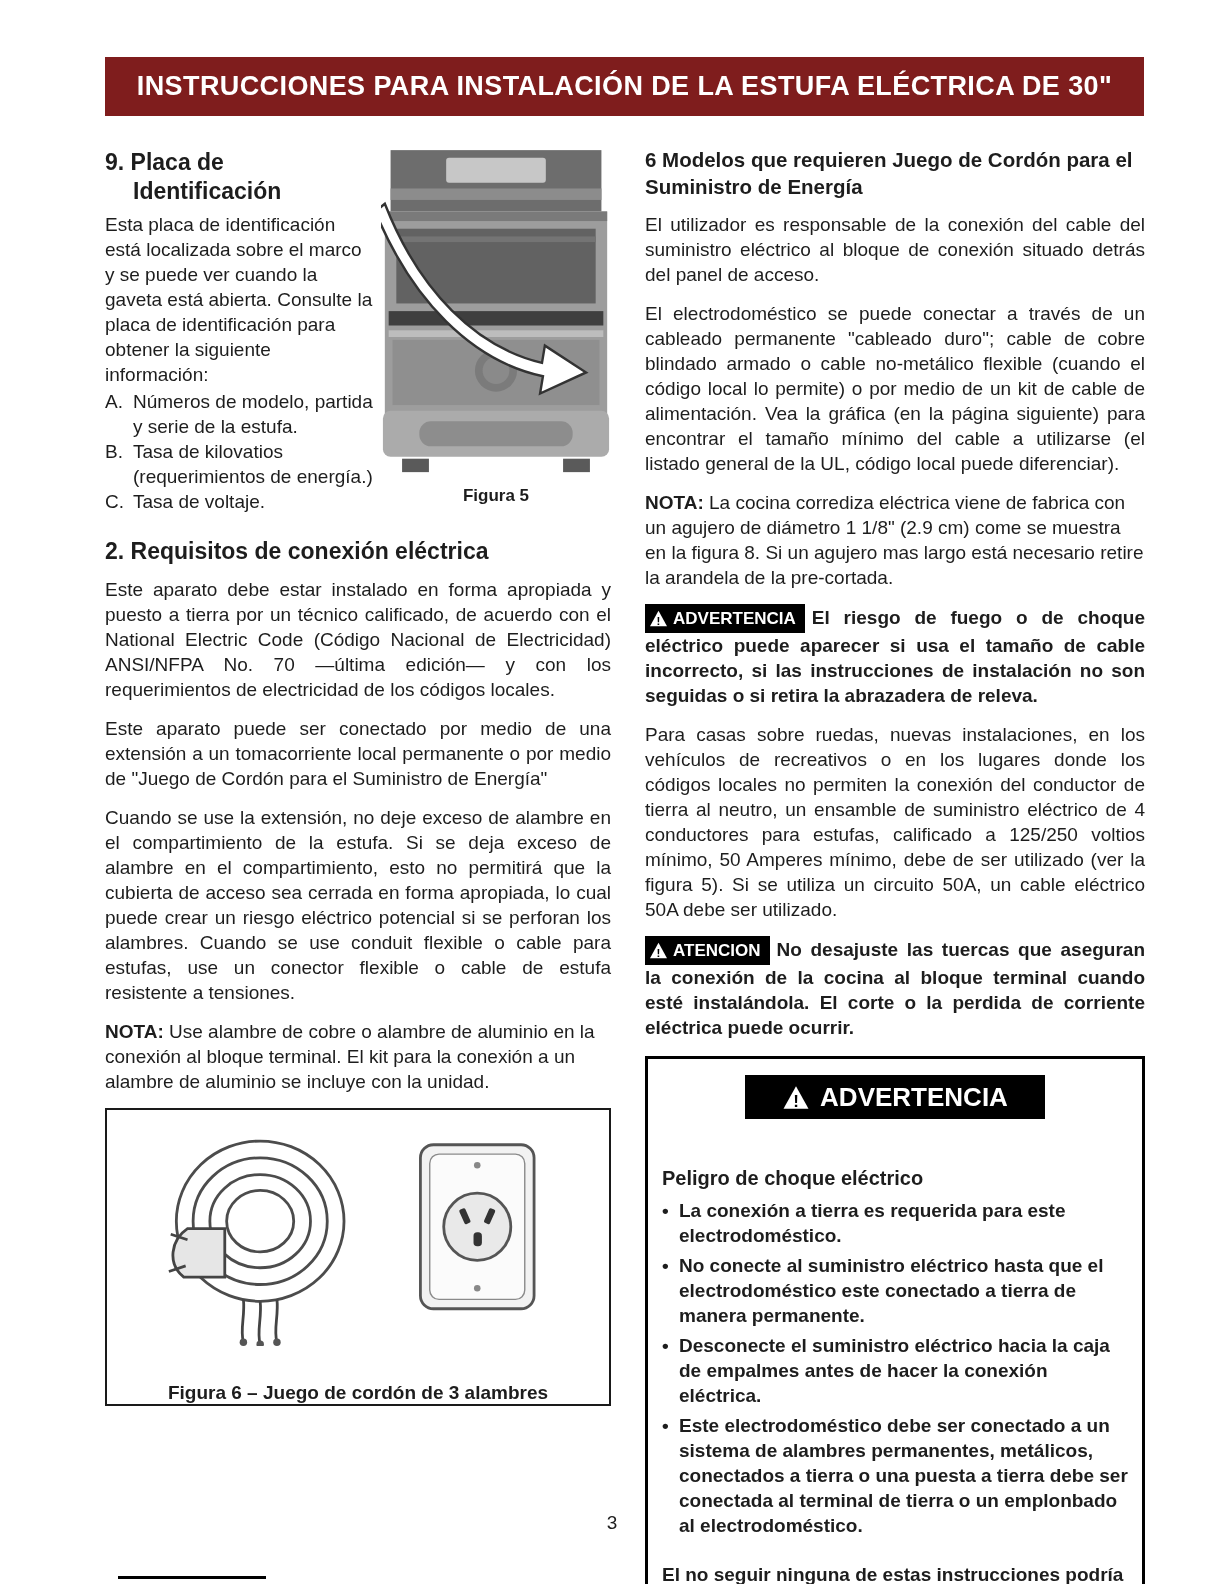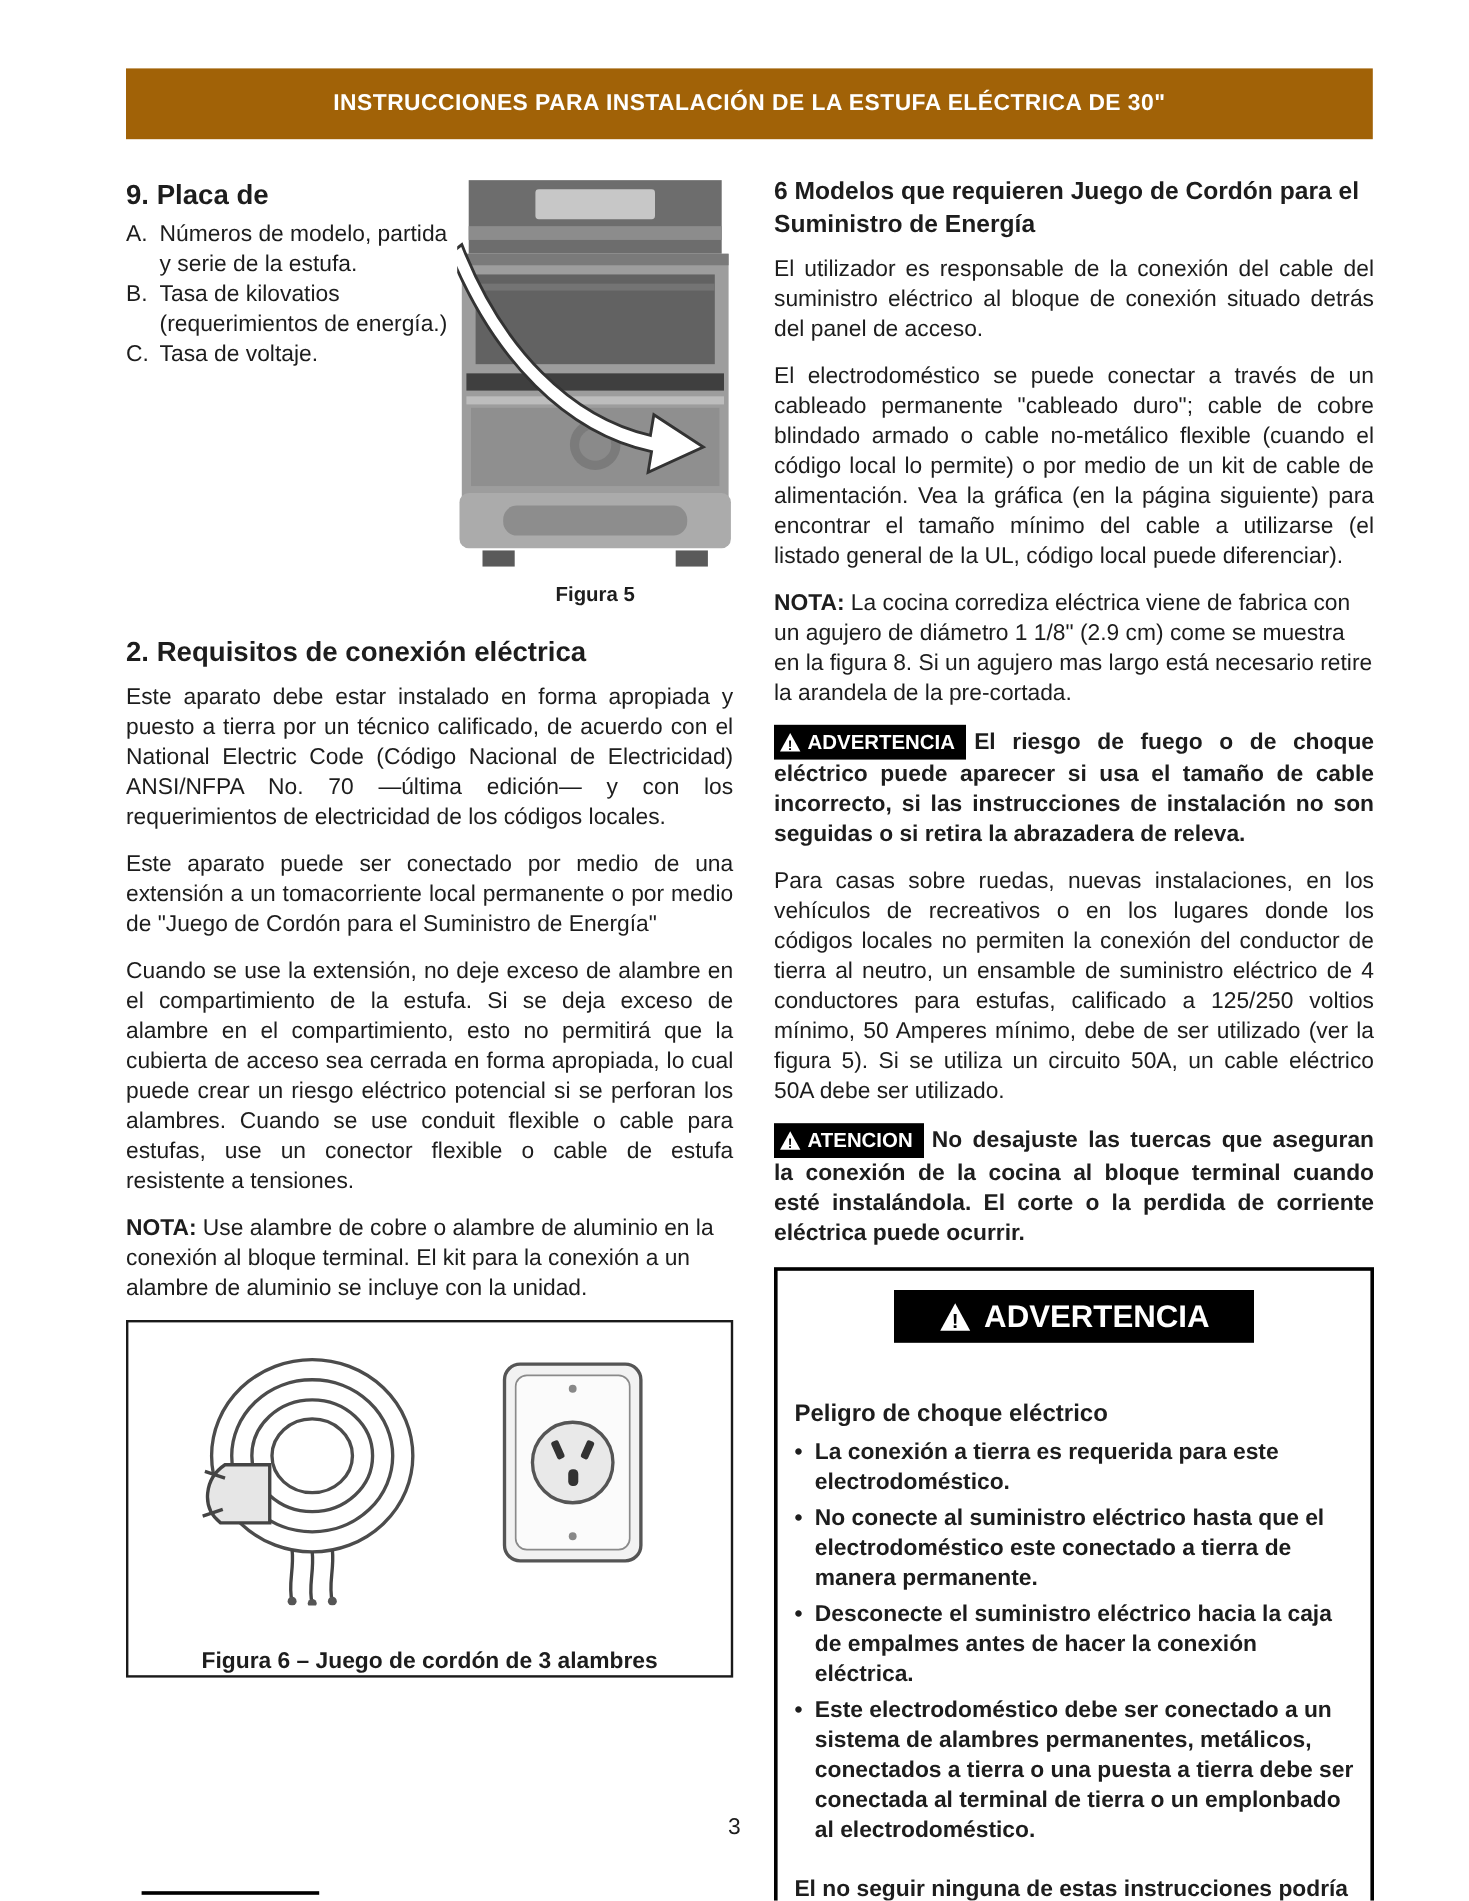--- a/index.html
+++ b/index.html
@@ -1,22 +1,22 @@
 <!DOCTYPE html>
 <html><head>
 <meta charset="utf-8">
 <style>
   * { margin:0; padding:0; box-sizing:border-box; }
   html,body { background:#ffffff; }
   body { font-family:"Liberation Sans","DejaVu Sans",sans-serif; color:#1d1d1d; }
   .page { position:relative; width:1224px; height:1584px; background:#fff; overflow:hidden; }
 
   .banner { position:absolute; left:105px; top:57px; width:1039px; height:59px;
-    background:#a16207; color:#fff; display:flex; align-items:center; justify-content:center;
-    font-weight:bold; font-size:19px; letter-spacing:.4px; }
+    background:#7f1d1d; color:#fff; display:flex; align-items:center; justify-content:center;
+    font-weight:bold; font-size:27px; letter-spacing:.4px; }
 
   .col-left  { position:absolute; left:105px; top:148px; width:506px; }
   .col-right { position:absolute; left:645px; top:146px; width:500px; }
 
   p, .para { font-size:19px; line-height:25px; margin-bottom:14px; }
   .just { text-align:justify; }
   b, .b { font-weight:bold; }
 
   
   .sec4 { display:flex; gap:8px; margin-bottom:24px; }
@@ -73,21 +73,23 @@
   <header class="banner">
     <span>INSTRUCCIONES PARA INSTALACIÓN DE LA ESTUFA ELÉCTRICA DE 30"</span>
   </header>
 
   <div class="col-left">
 
     <div class="sec4">
       <div class="sec4-text">
         <h2 class="sec4-head">
           <span class="l1">9. Placa de</span>
+          <span class="l2">Identificación</span>
         </h2>
+        <p>Esta placa de identificación está localizada sobre el marco y se puede ver cuando la gaveta está abierta. Consulte la placa de identificación para obtener la siguiente información:</p>
         <div class="abc">
           <div class="abc-item">
             <span class="abc-label">A.</span>
             <span class="abc-text">Números de modelo, partida y serie de la estufa.</span>
           </div>
           <div class="abc-item">
             <span class="abc-label">B.</span>
             <span class="abc-text">Tasa de kilovatios (requerimientos de energía.)</span>
           </div>
           <div class="abc-item">

